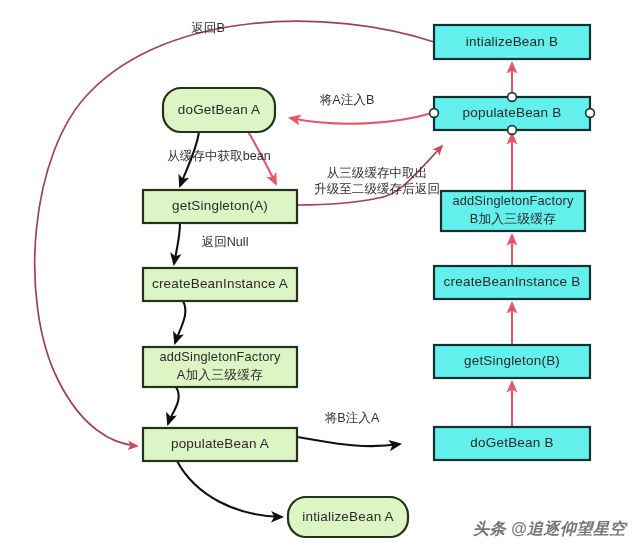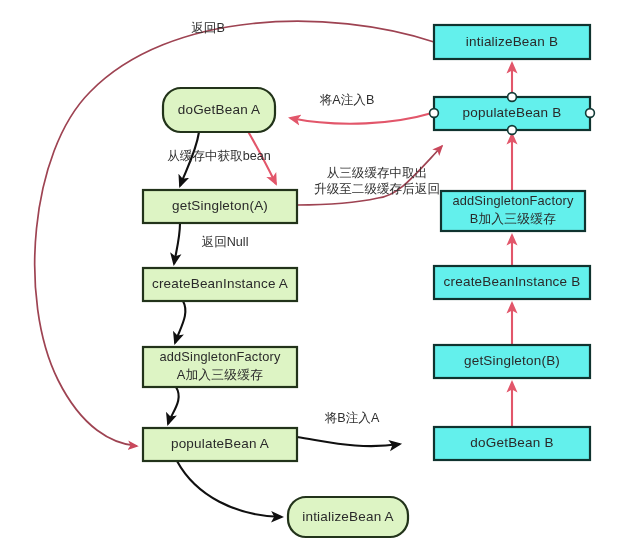--- a/index.html
+++ b/index.html
@@ -196,13 +196,14 @@
         <text class="edge-label" x="208" y="29">返回B</text>
         <text class="edge-label" x="347" y="101">将A注入B</text>
         <text class="edge-label" x="219" y="157">从缓存中获取bean</text>
         <text class="edge-label" x="377" y="174">从三级缓存中取出</text>
         <text class="edge-label" x="377" y="190">升级至二级缓存后返回</text>
         <text class="edge-label" x="225" y="243">返回Null</text>
         <text class="edge-label" x="352" y="419">将B注入A</text>
       </g>
   </svg>
 
+  <div class="watermark">头条 @追逐仰望星空</div>
 </div>
 
 </body></html>

